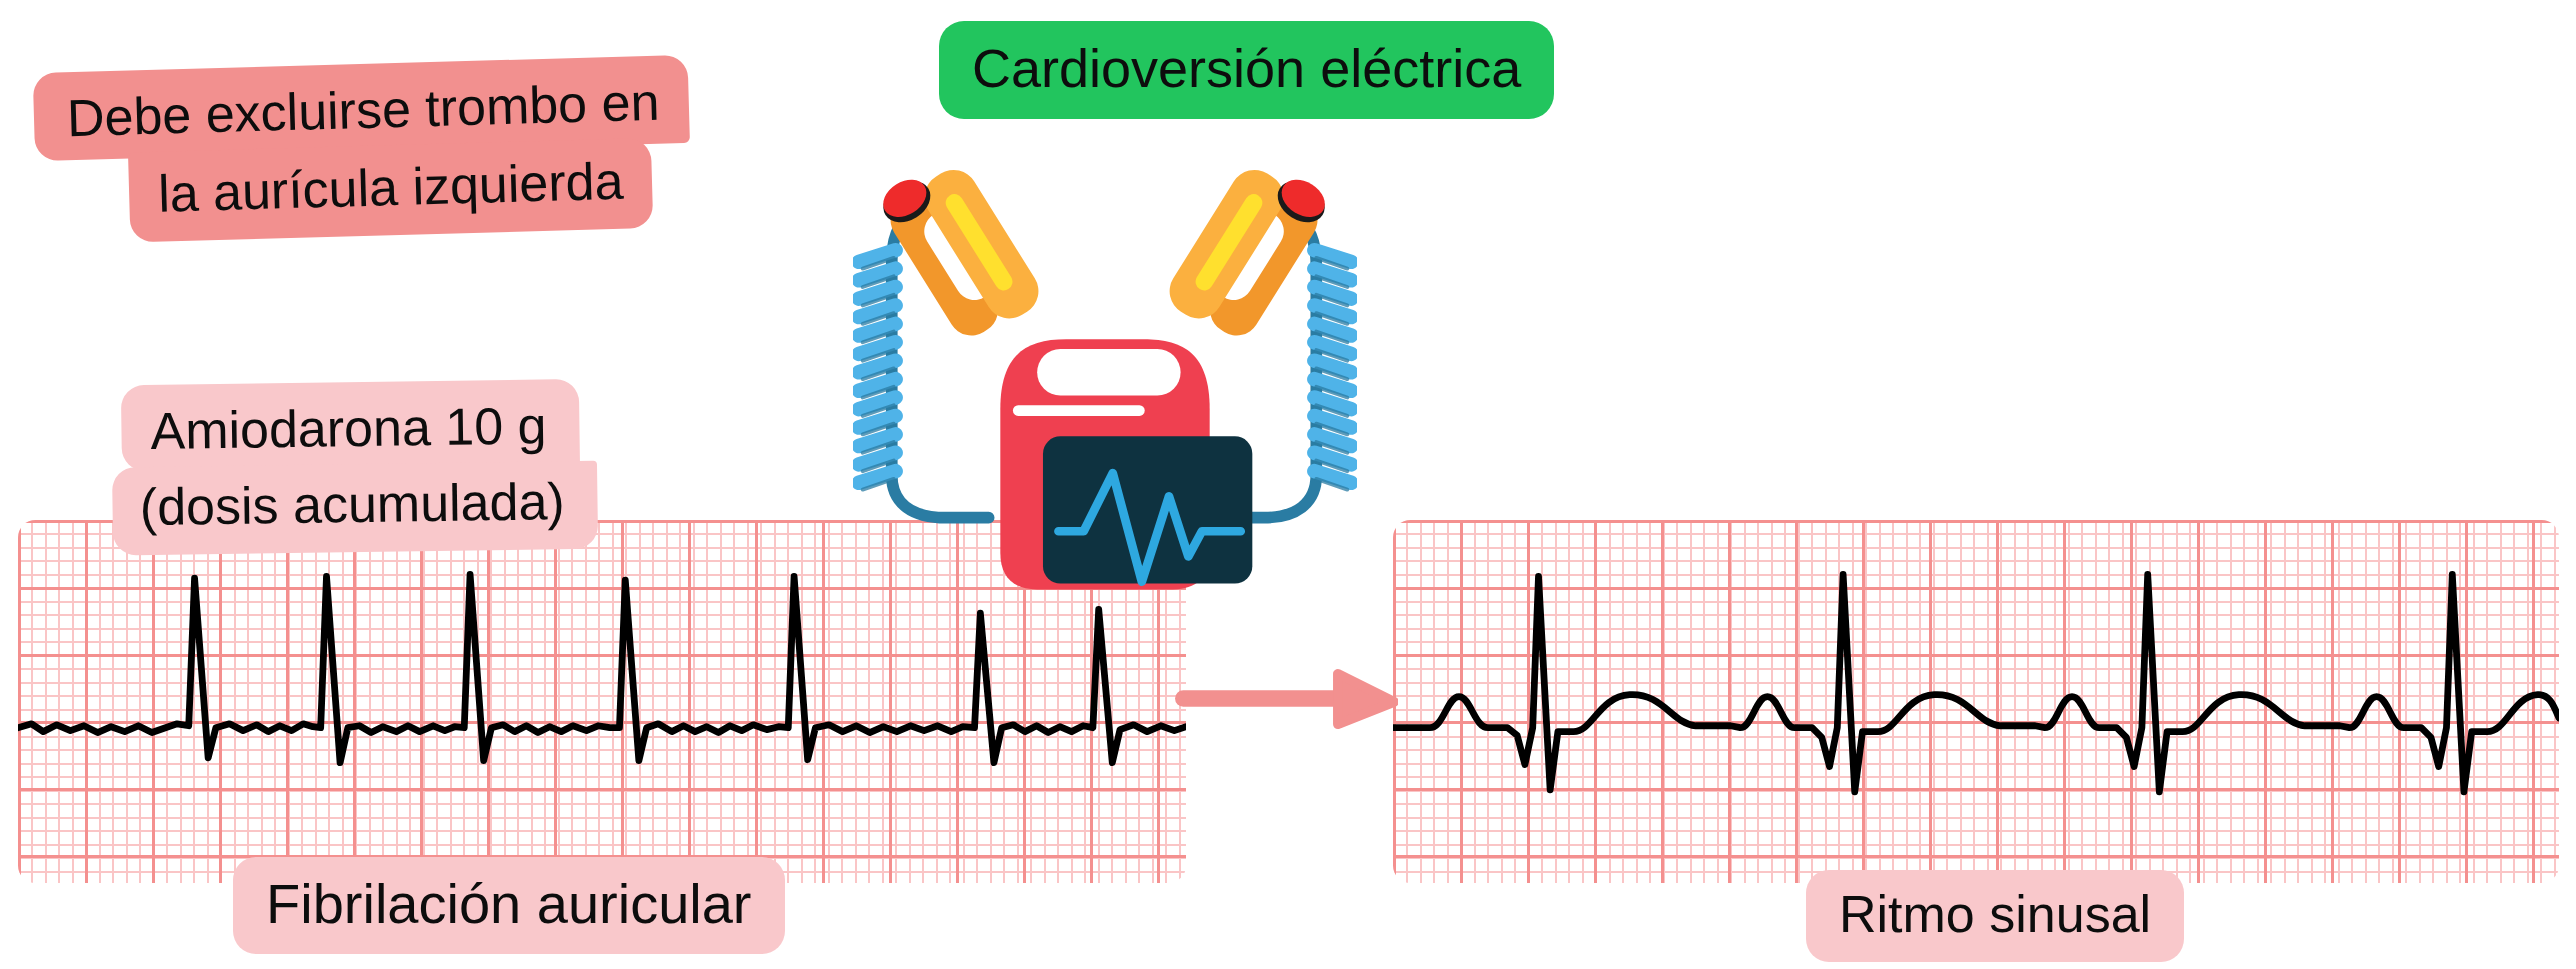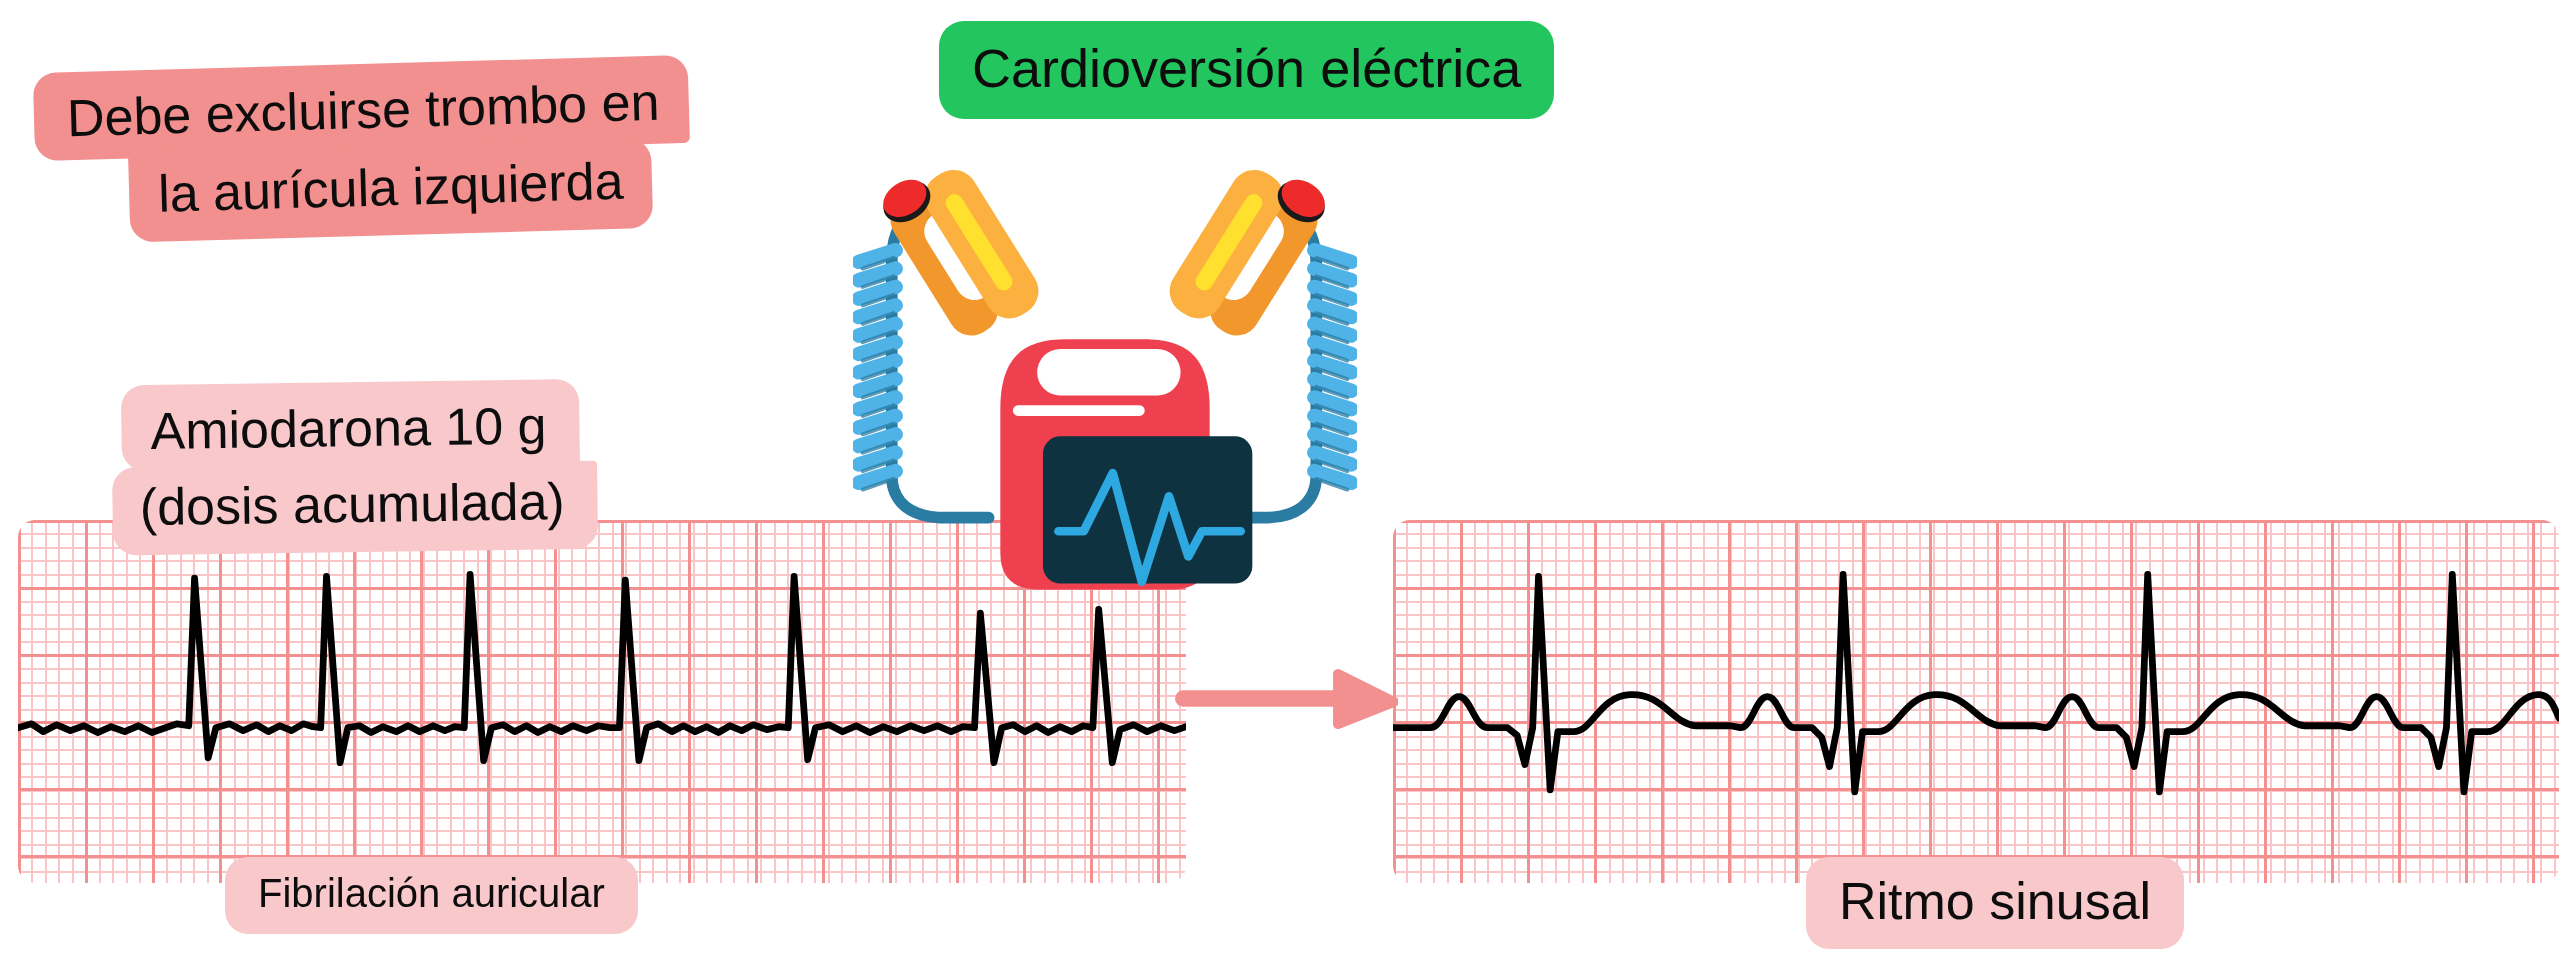--- a/index.html
+++ b/index.html
@@ -108,37 +108,38 @@
     border-radius: 23px 23px 3.9px 23px;
   }
   #badge-amiodarone .badge-line:nth-child(2) {
     margin-top: -3.9px;
     margin-left: -9.7px;
     padding: 7.8px 33px 15.5px 27px;
     border-radius: 23px 3.9px 23px 23px;
   }
 
   #badge-af-label {
-    left: 225px; top: 857px;
-    font-size: 40px;
+    left: 233px; top: 857px;
+    font-size: 56px;
   }
   #badge-af-label .badge-line {
     background: #f9c8cb;
     padding: 11.6px 33px 15.5px 33px;
     border-radius: 23px;
   }
 
   #badge-sinus-label {
     left: 1806px; top: 857px;
     font-size: 52px;
   }
   #badge-sinus-label .badge-line {
     background: #f9c8cb;
     padding: 11.6px 33px 15.5px 33px;
     border-radius: 23px;
+    margin-top: 13px;
   }
 
   
   #transition-arrow {
     position: absolute;
     left: 1175px;
     top: 660px;
     width: 223px;
     height: 78px;
   }

